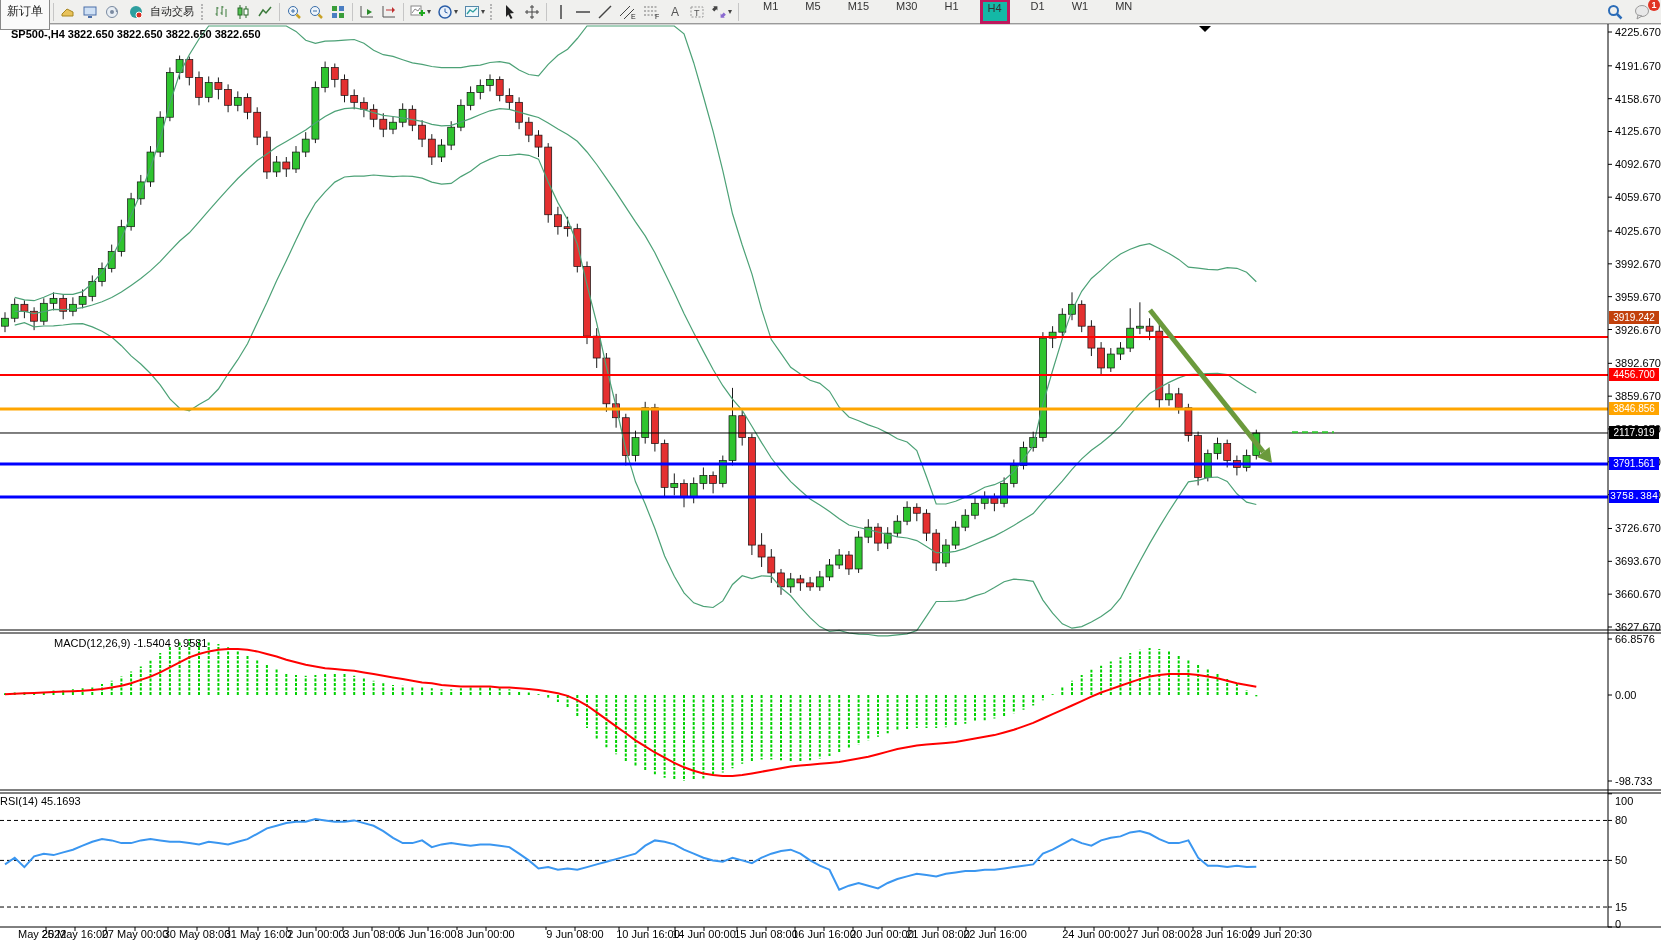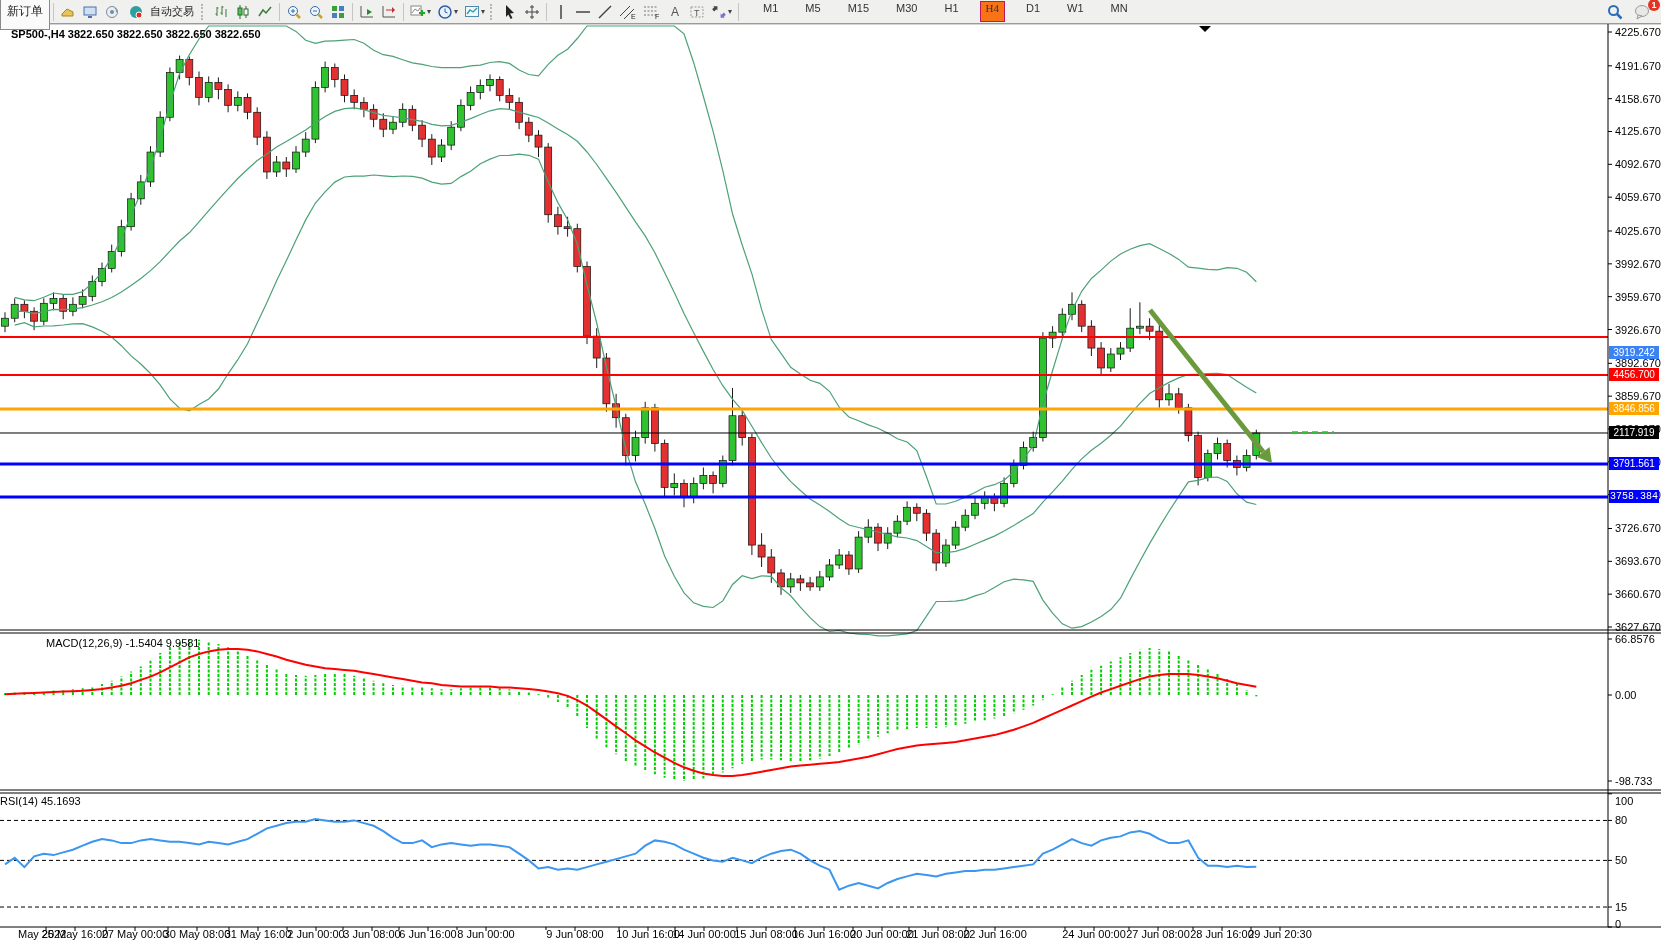--- a/index.html
+++ b/index.html
@@ -11,21 +11,21 @@
   .tb-sep{width:1px;height:18px;background:#c6c6c6;margin:0 3px;}
   .tb-handle{width:5px;height:16px;margin:0 2px;border-left:2px dotted #b5b5b5;}
   .tbtn{height:20px;min-width:22px;display:flex;align-items:center;justify-content:center;
     padding:0 2px;border:1px solid transparent;box-sizing:border-box;cursor:default;}
   .tbtn svg{display:block;}
   .btn-new"order"{}
   #new-order{border:1px solid #8a8a8a;background:#fafafa;padding:11px 6px;height:37px;font-size:12px;}
   #auto-trading{display:flex;align-items:center;gap:6px;padding:0 4px;}
   .caret{font-size:8px;color:#444;margin-left:1px;}
   .tf-btn{height:19px;padding:0 5px;font-size:11px;color:#333;border:1px solid transparent;margin-left:15px;}
-  .tf-btn.active{background:#f97316;border:1px solid #be185d;font-family:Liberation Serif, serif;}
+  .tf-btn.active{background:#14b8a6;border:3px solid #be185d;}
   #tb-right{margin-left:auto;display:flex;align-items:center;margin-right:6px;}
   .badge{position:absolute;top:-4px;right:-6px;background:#e03424;color:#fff;border-radius:8px;
     font-size:9px;min-width:12px;height:12px;line-height:12px;text-align:center;font-weight:bold;}
   
   #chart-wrap{position:absolute;left:0;top:0;width:1661px;height:942px;}
   #chart-svg{position:absolute;left:0;top:0;}
   .pane-label{position:absolute;font-size:11px;color:#000;z-index:3;white-space:nowrap;}
   .price-tag{position:absolute;left:1609px;width:50px;height:13px;z-index:4;color:#fff;
     font-size:10px;line-height:13px;text-align:center;font-family:"Liberation Sans",sans-serif;}
 </style>
@@ -801,24 +801,24 @@
           <line x1="1129" y1="927" x2="1129" y2="930" stroke="#000" stroke-width="1"></line>
           <text x="1222" y="938" font-size="11" fill="#000" text-anchor="middle" font-family="Liberation Sans, sans-serif">28 Jun 16:00</text>
           <line x1="1222" y1="927" x2="1222" y2="931" stroke="#000" stroke-width="1"></line>
           <line x1="1193" y1="927" x2="1193" y2="930" stroke="#000" stroke-width="1"></line>
           <text x="1280" y="938" font-size="11" fill="#000" text-anchor="middle" font-family="Liberation Sans, sans-serif">29 Jun 20:30</text>
           <line x1="1280" y1="927" x2="1280" y2="931" stroke="#000" stroke-width="1"></line>
           <line x1="1251" y1="927" x2="1251" y2="930" stroke="#000" stroke-width="1"></line>
         </g>
       </svg>
     <div class="pane-label" style="left:3px;top:28px;font-weight:bold;margin-left:8px;">SP500-,H4  3822.650 3822.650 3822.650 3822.650</div>
-    <div class="pane-label" style="left:2px;top:637px;padding-left:44px;">MACD(12,26,9) -1.5404 9.9581</div>
+    <div class="pane-label" style="left:10px;top:637px;padding-left:44px;">MACD(12,26,9) -1.5404 9.9581</div>
     <div class="pane-label" style="left:0;top:795px;">RSI(14) 45.1693</div>
     <div id="tags">
-        <div class="price-tag" style="top: 346px; background: #3b82f6;">3919.242</div>
+        <div class="price-tag" style="top: 311px; background: #c2410c;">3919.242</div>
         <div class="price-tag" style="top: 368.403px; background: rgb(255, 0, 0);">4456.700</div>
         <div class="price-tag" style="top: 402.414px; background: rgb(255, 165, 0);">3846.856</div>
         <div class="price-tag" style="top: 426.498px; background: rgb(0, 0, 0);">2117.919</div>
         <div class="price-tag" style="top: 457.431px; background: rgb(0, 0, 255);">3791.561</div>
         <div class="price-tag" style="top: 490.442px; background: rgb(0, 0, 255); font-family: Liberation Mono, monospace;">3758.384</div>
       </div>
   </div>
 
 </div>
 

